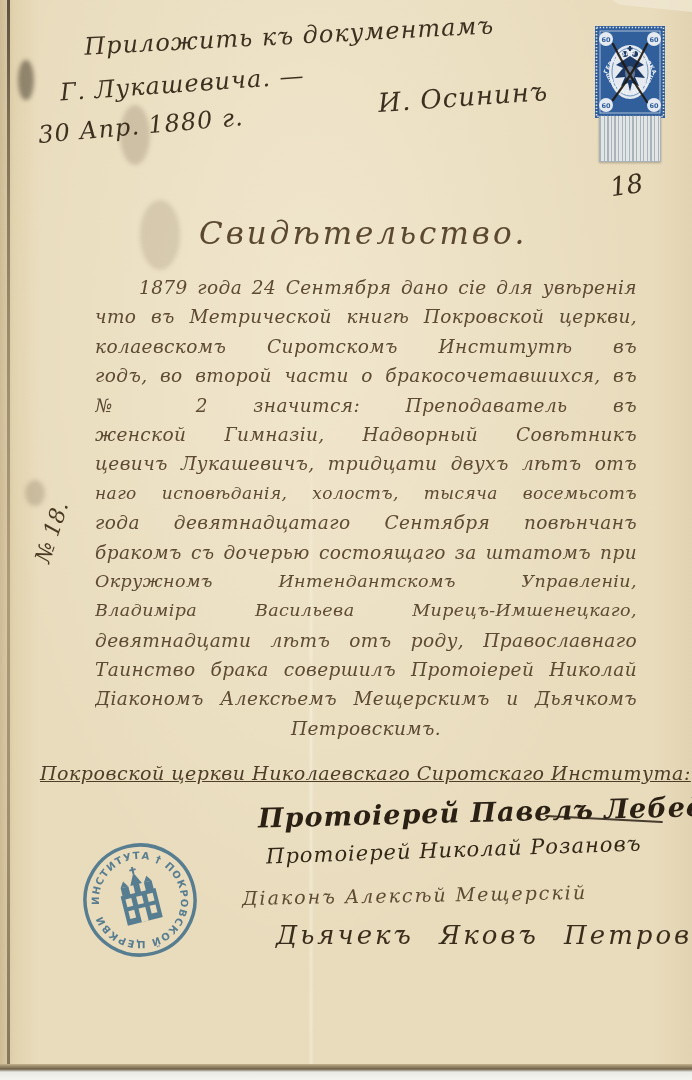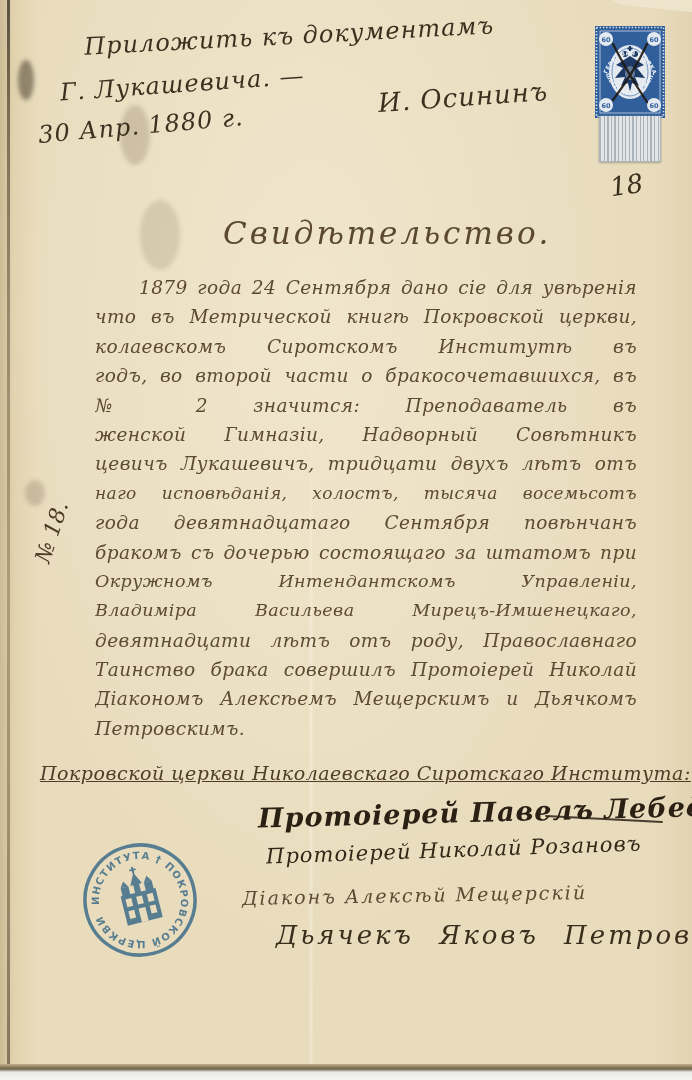--- a/index.html
+++ b/index.html
@@ -38,21 +38,21 @@
   .annot{font-size:24px;letter-spacing:1px;color:#3e3020;}
   .annot-sig{font-size:26px;transform:rotate(-4deg);}
   .sheet-no{font-size:26px;color:#3a2d1c;transform:rotate(-8deg);}
   .margin-no{font-size:22px;color:#4a3a24;transform:rotate(-72deg);transform-origin:left top;}
 
   .doc-title{font-size:31px;letter-spacing:3px;color:#5a4830;text-align:center;width:300px;}
 
   .body-text{position:absolute;left:95px;top:273px;width:542px;color:var(--ink-light);}
   .body-text .line{
     font-style:italic;font-size:18.5px;height:29.4px;line-height:29.4px;
-    letter-spacing:.4px;white-space:nowrap;
+    letter-spacing:.4px;white-space:nowrap;text-align:center;
   }
   .body-text .line.j{text-align:justify;text-align-last:justify;white-space:normal;
     word-spacing:2px;overflow:hidden;}
   .body-text .line.indent{padding-left:44px;}
 
   .attest{font-size:19px;letter-spacing:.5px;color:#4e3d27;}
   .sig1{font-size:27px;font-weight:bold;color:#2a2014;letter-spacing:1px;transform:rotate(-1.5deg);}
   .sig1-flourish{position:absolute;left:545px;top:818px;width:118px;height:2px;background:#2a2014;
     transform:rotate(3deg);border-radius:2px;opacity:.85;}
   .sig2{font-size:21px;color:#332818;letter-spacing:1px;transform:rotate(-2deg);}
@@ -123,21 +123,21 @@
       <g stroke="#20180f" stroke-width="2.2" stroke-linecap="round" opacity=".9">
         <path d="M18 18 C 28 38 40 58 52 76" fill="none"></path>
         <path d="M52 18 C 42 40 30 58 18 74" fill="none"></path>
       </g>
     </svg>
   </div>
   <div class="stamp-tail"></div>
 
   <div class="hw sheet-no" style="left:610px;top:170px;">18</div>
 
-  <div class="hw doc-title" style="left:223px;top:215px;text-align:center;">Свидѣтельство.</div>
+  <div class="hw doc-title" style="left:199px;top:215px;text-align:center;">Свидѣтельство.</div>
 
   <div class="hw margin-no" style="left:30px;top:558px;">№ 18.</div>
 
   <div class="body-text">
     <div class="line j indent">1879 года 24 Сентября дано сіе для увѣренія въ томъ,</div>
     <div class="line j">что въ Метрической книгѣ Покровской церкви, что при Ни-</div>
     <div class="line j">колаевскомъ Сиротскомъ Институтѣ въ С.Петербургѣ, за 1879</div>
     <div class="line j">годъ, во второй части о бракосочетавшихся, въ статьѣ подъ</div>
     <div class="line j">№ 2 значится: Преподаватель въ С.Петербургской Маріинской</div>
     <div class="line j">женской Гимназіи, Надворный Совѣтникъ Константинъ Фран-</div>

